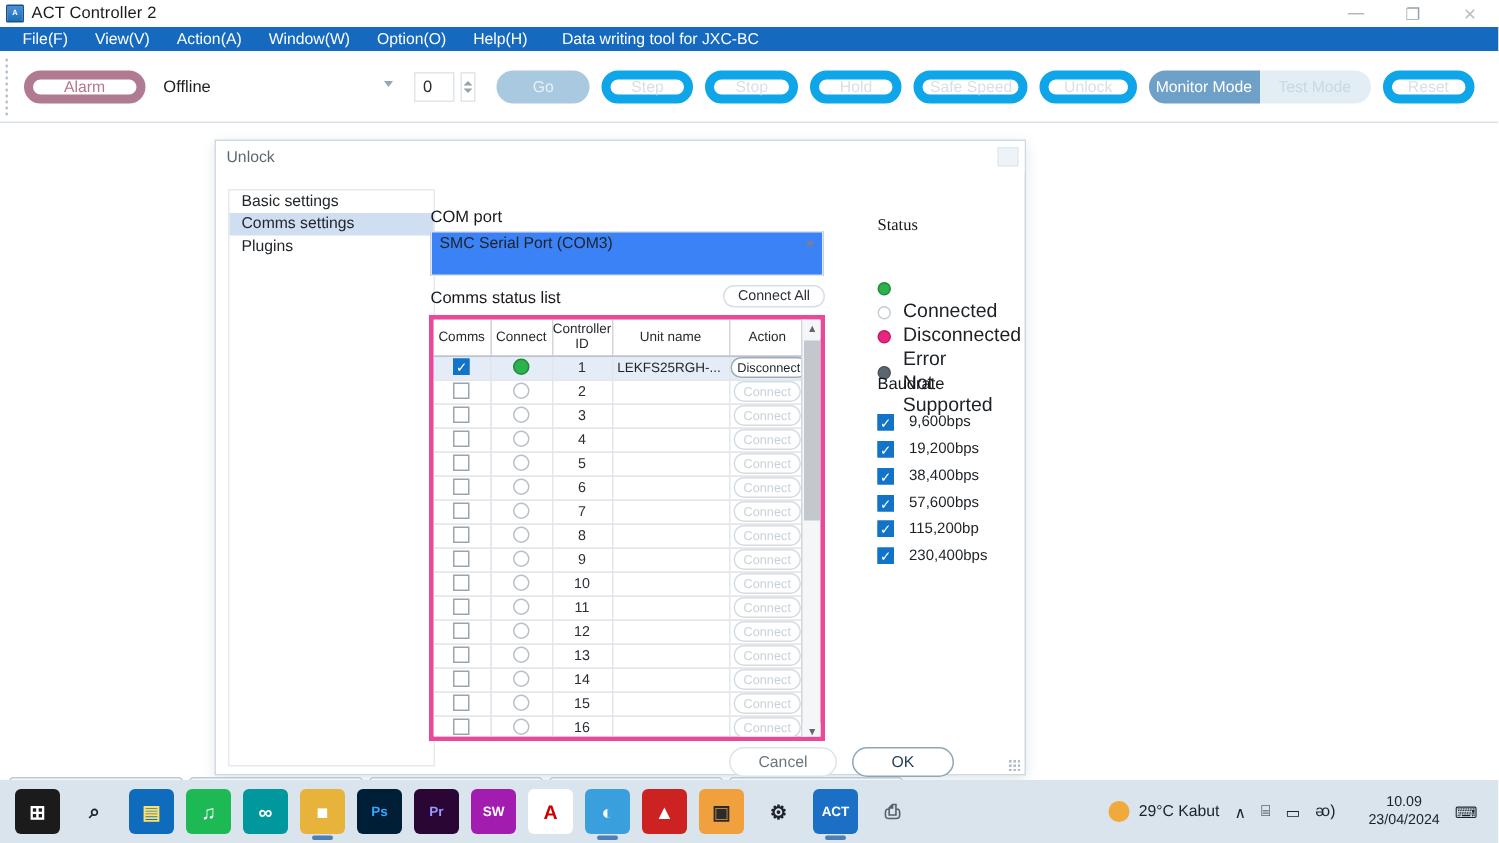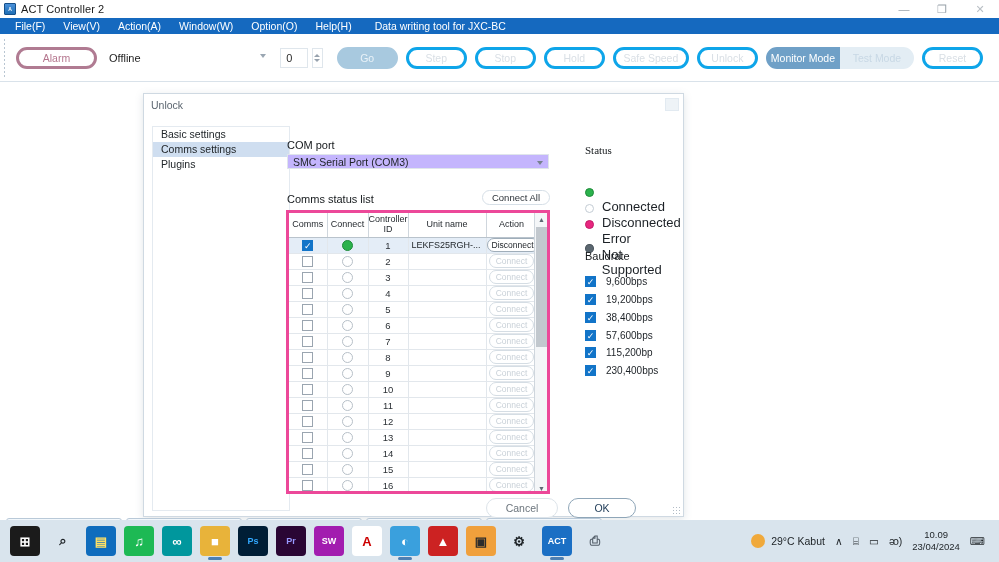--- a/index.html
+++ b/index.html
@@ -60,21 +60,21 @@
   #grip {
     position: absolute; left: 3px; top: 4px; width: 3px; height: 40px;
     background-image: radial-gradient(#b9c6d2 40%, transparent 41%);
     background-size: 3px 4px;
   }
   #toolbar {
     position: absolute; left: 16px; top: 6px; right: 8px; height: 36px;
     display: flex; align-items: center;
   }
   .pill {
-    height: 22px; border-radius: 11px; border: 3px solid #0ea5e9;
+    height: 22px; border-radius: 11px; border: 6px solid #0ea5e9;
     background: #ffffff; display: flex; align-items: center;
     justify-content: center; font-size: 10.5px; color: #d9dfe5;
     padding: 0 10px; white-space: nowrap;
   }
   #alarm-btn {
     width: 95px; border-color: #b07b92; color: #b4758d; font-weight: normal;
     margin-right: 12px;
   }
   #offline-label { font-size: 11px; color: #1e1e1e; width: 120px; }
   #mode-select {
@@ -151,22 +151,22 @@
     height: 15px; line-height: 15px; font-size: 10.5px; color: #22272b;
     padding-left: 8px;
   }
   .nav-item.active { background: #cfdef0; }
 
   .section-label {
     font-size: 11px; color: #15191c; font-weight: normal;
   }
   #com-label { position: absolute; left: 143px; top: 23px; }
   #com-select {
-    position: absolute; left: 143px; top: 38px; width: 262px; height: 15px;
-    border: 1px solid #dfe5eb; background: #c4b5fd;
+    position: absolute; left: 143px; top: 38px; width: 262px; height: 30px;
+    border: 1px solid #dfe5eb; background: #3b82f6;
     font-size: 10.5px; color: #1d2225; line-height: 15px; padding-left: 5px;
   }
   #com-caret {
     position: absolute; right: 5px; top: 6px;
     width: 0; height: 0; border-left: 3.5px solid transparent;
     border-right: 3.5px solid transparent; border-top: 4px solid #76828e;
   }
 
   #comms-list-label { position: absolute; left: 143px; top: 77px; }
   #connect-all {
@@ -323,21 +323,21 @@
   #tray {
     position: absolute; right: 4px; top: 0; height: 42px;
     display: flex; align-items: center;
   }
   .tray-item {
     font-size: 10.5px; color: #1d2226; margin-right: 10px;
     display: flex; align-items: center;
   }
   #clock {
     font-size: 9.5px; color: #1d2226; line-height: 12px; text-align: center;
-    margin-right: 10px; margin-left: 0;
+    margin-right: 10px; margin-left: 12px;
   }
 </style>
 </head>
 <body>
 
 <div id="app-window">
 
   <div id="title-bar">
     <div id="app-icon">A</div>
     <div id="app-title">ACT Controller 2</div>

